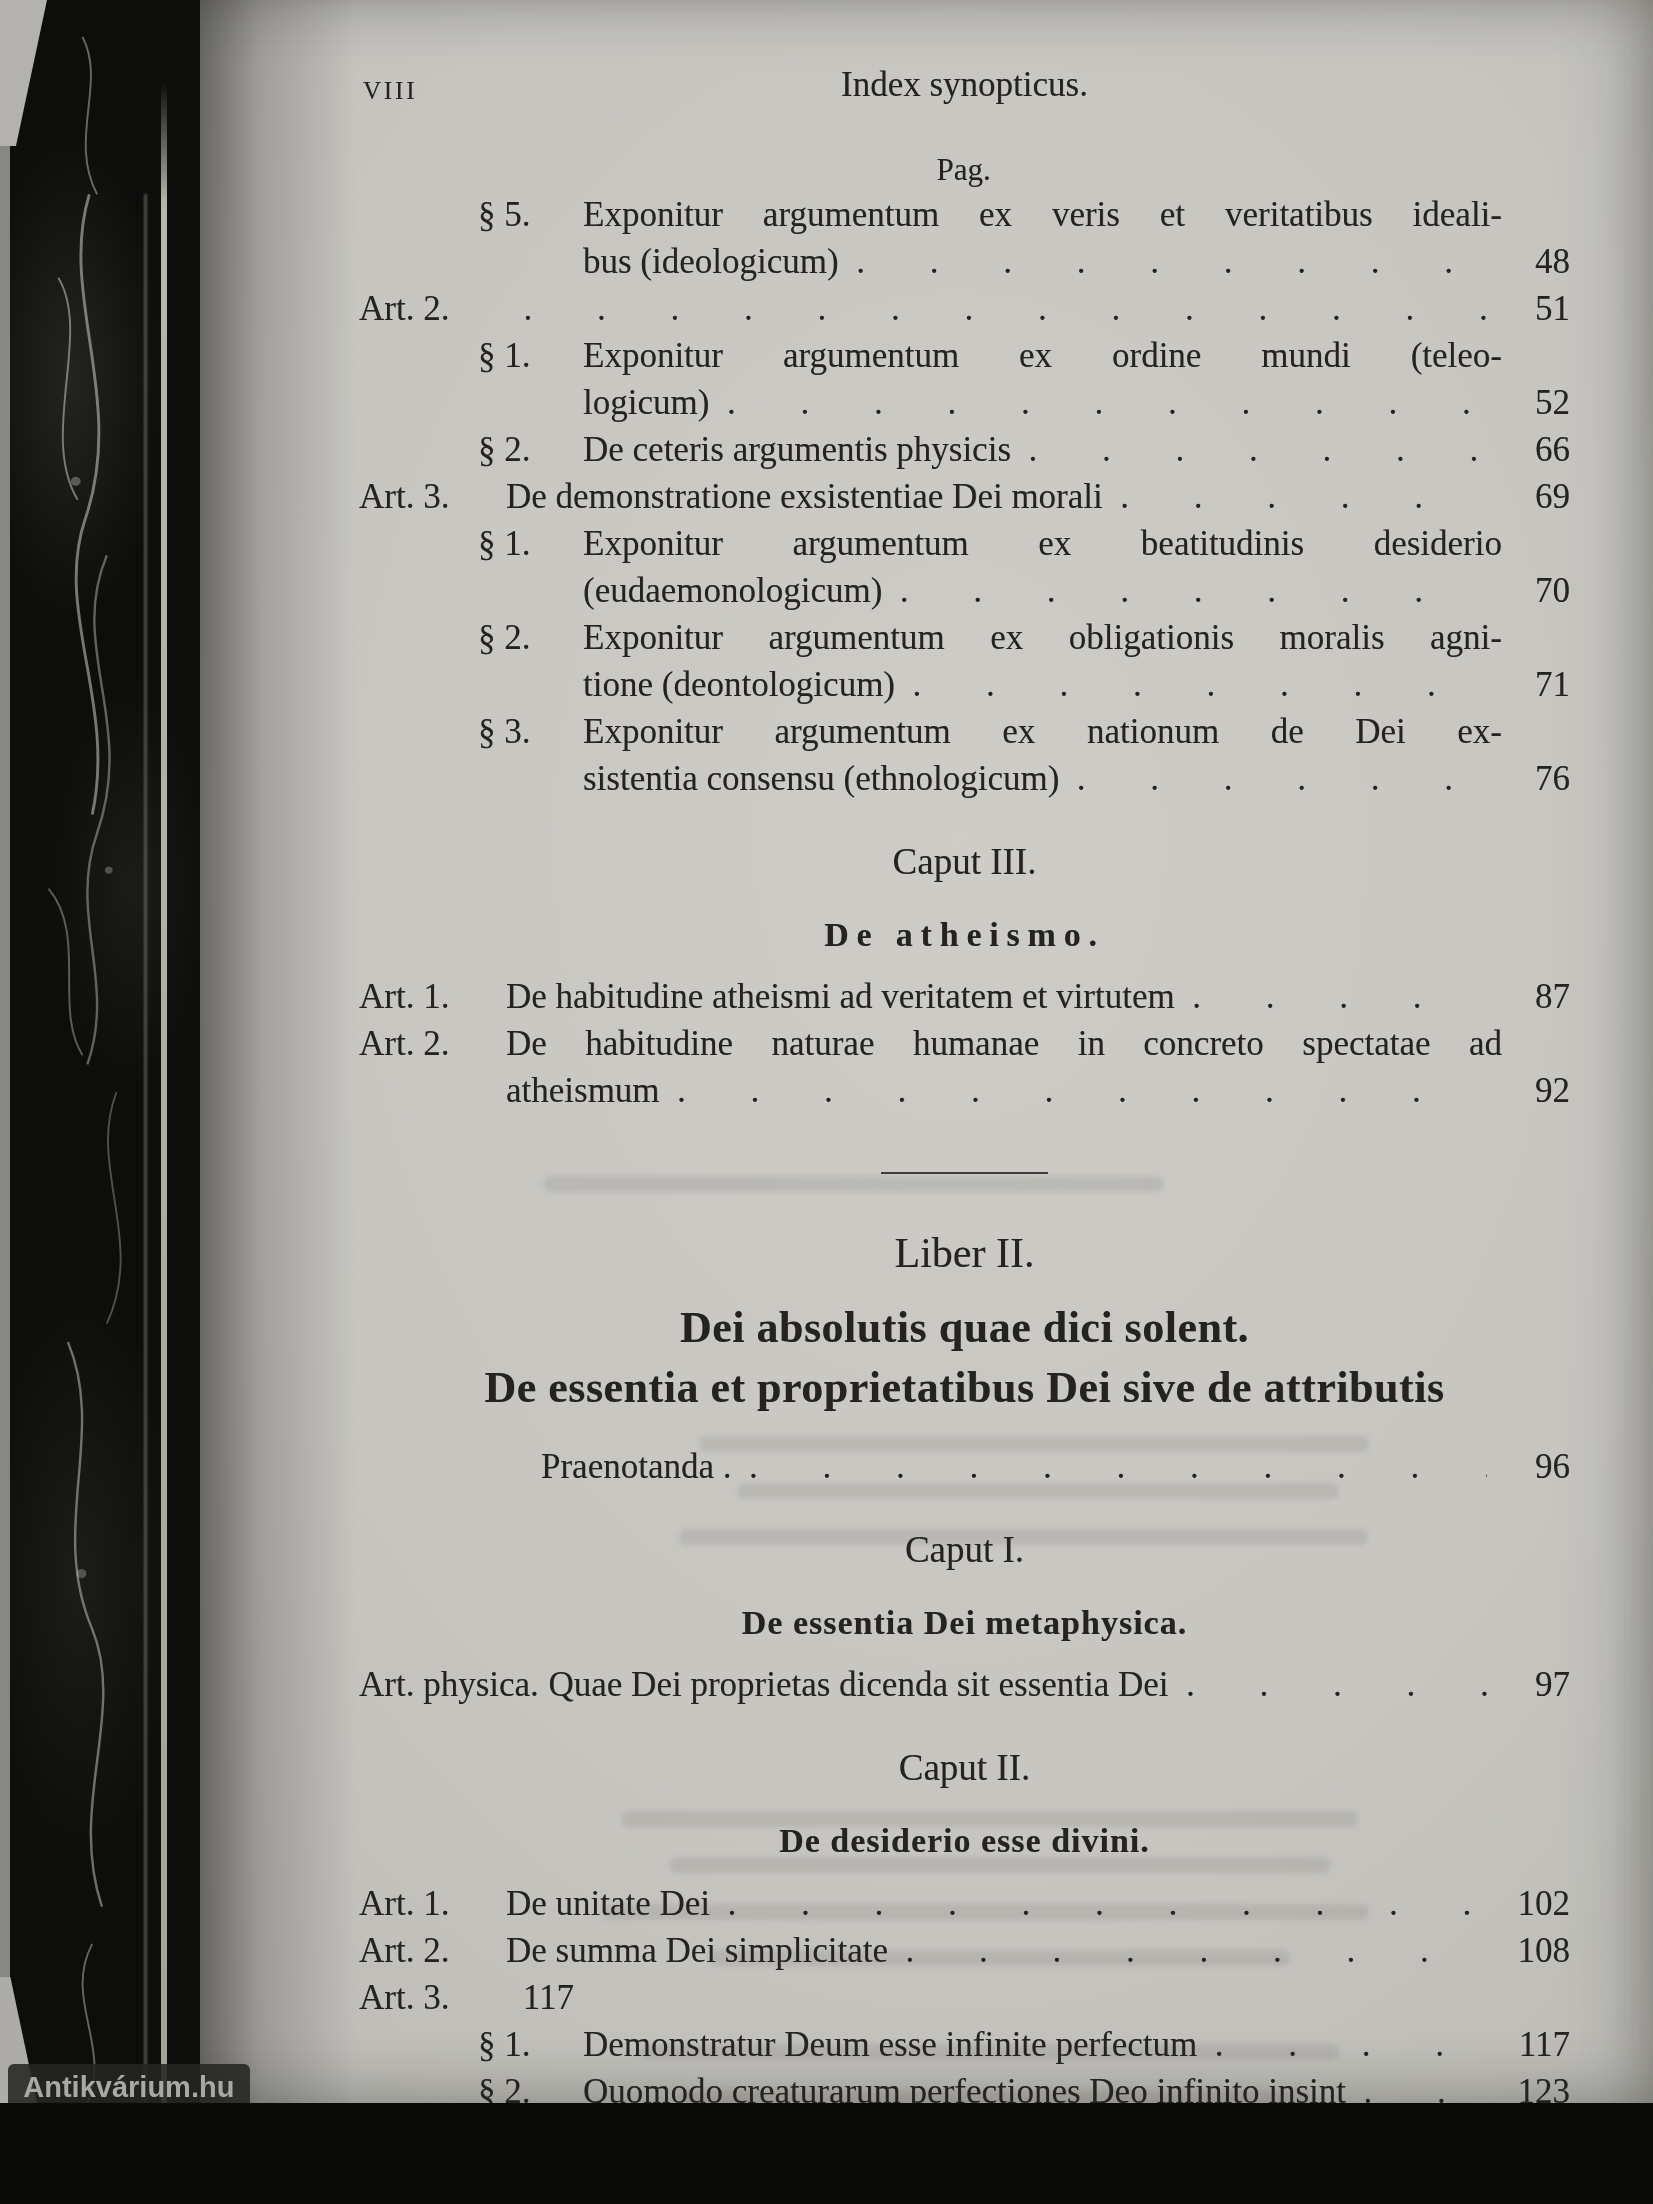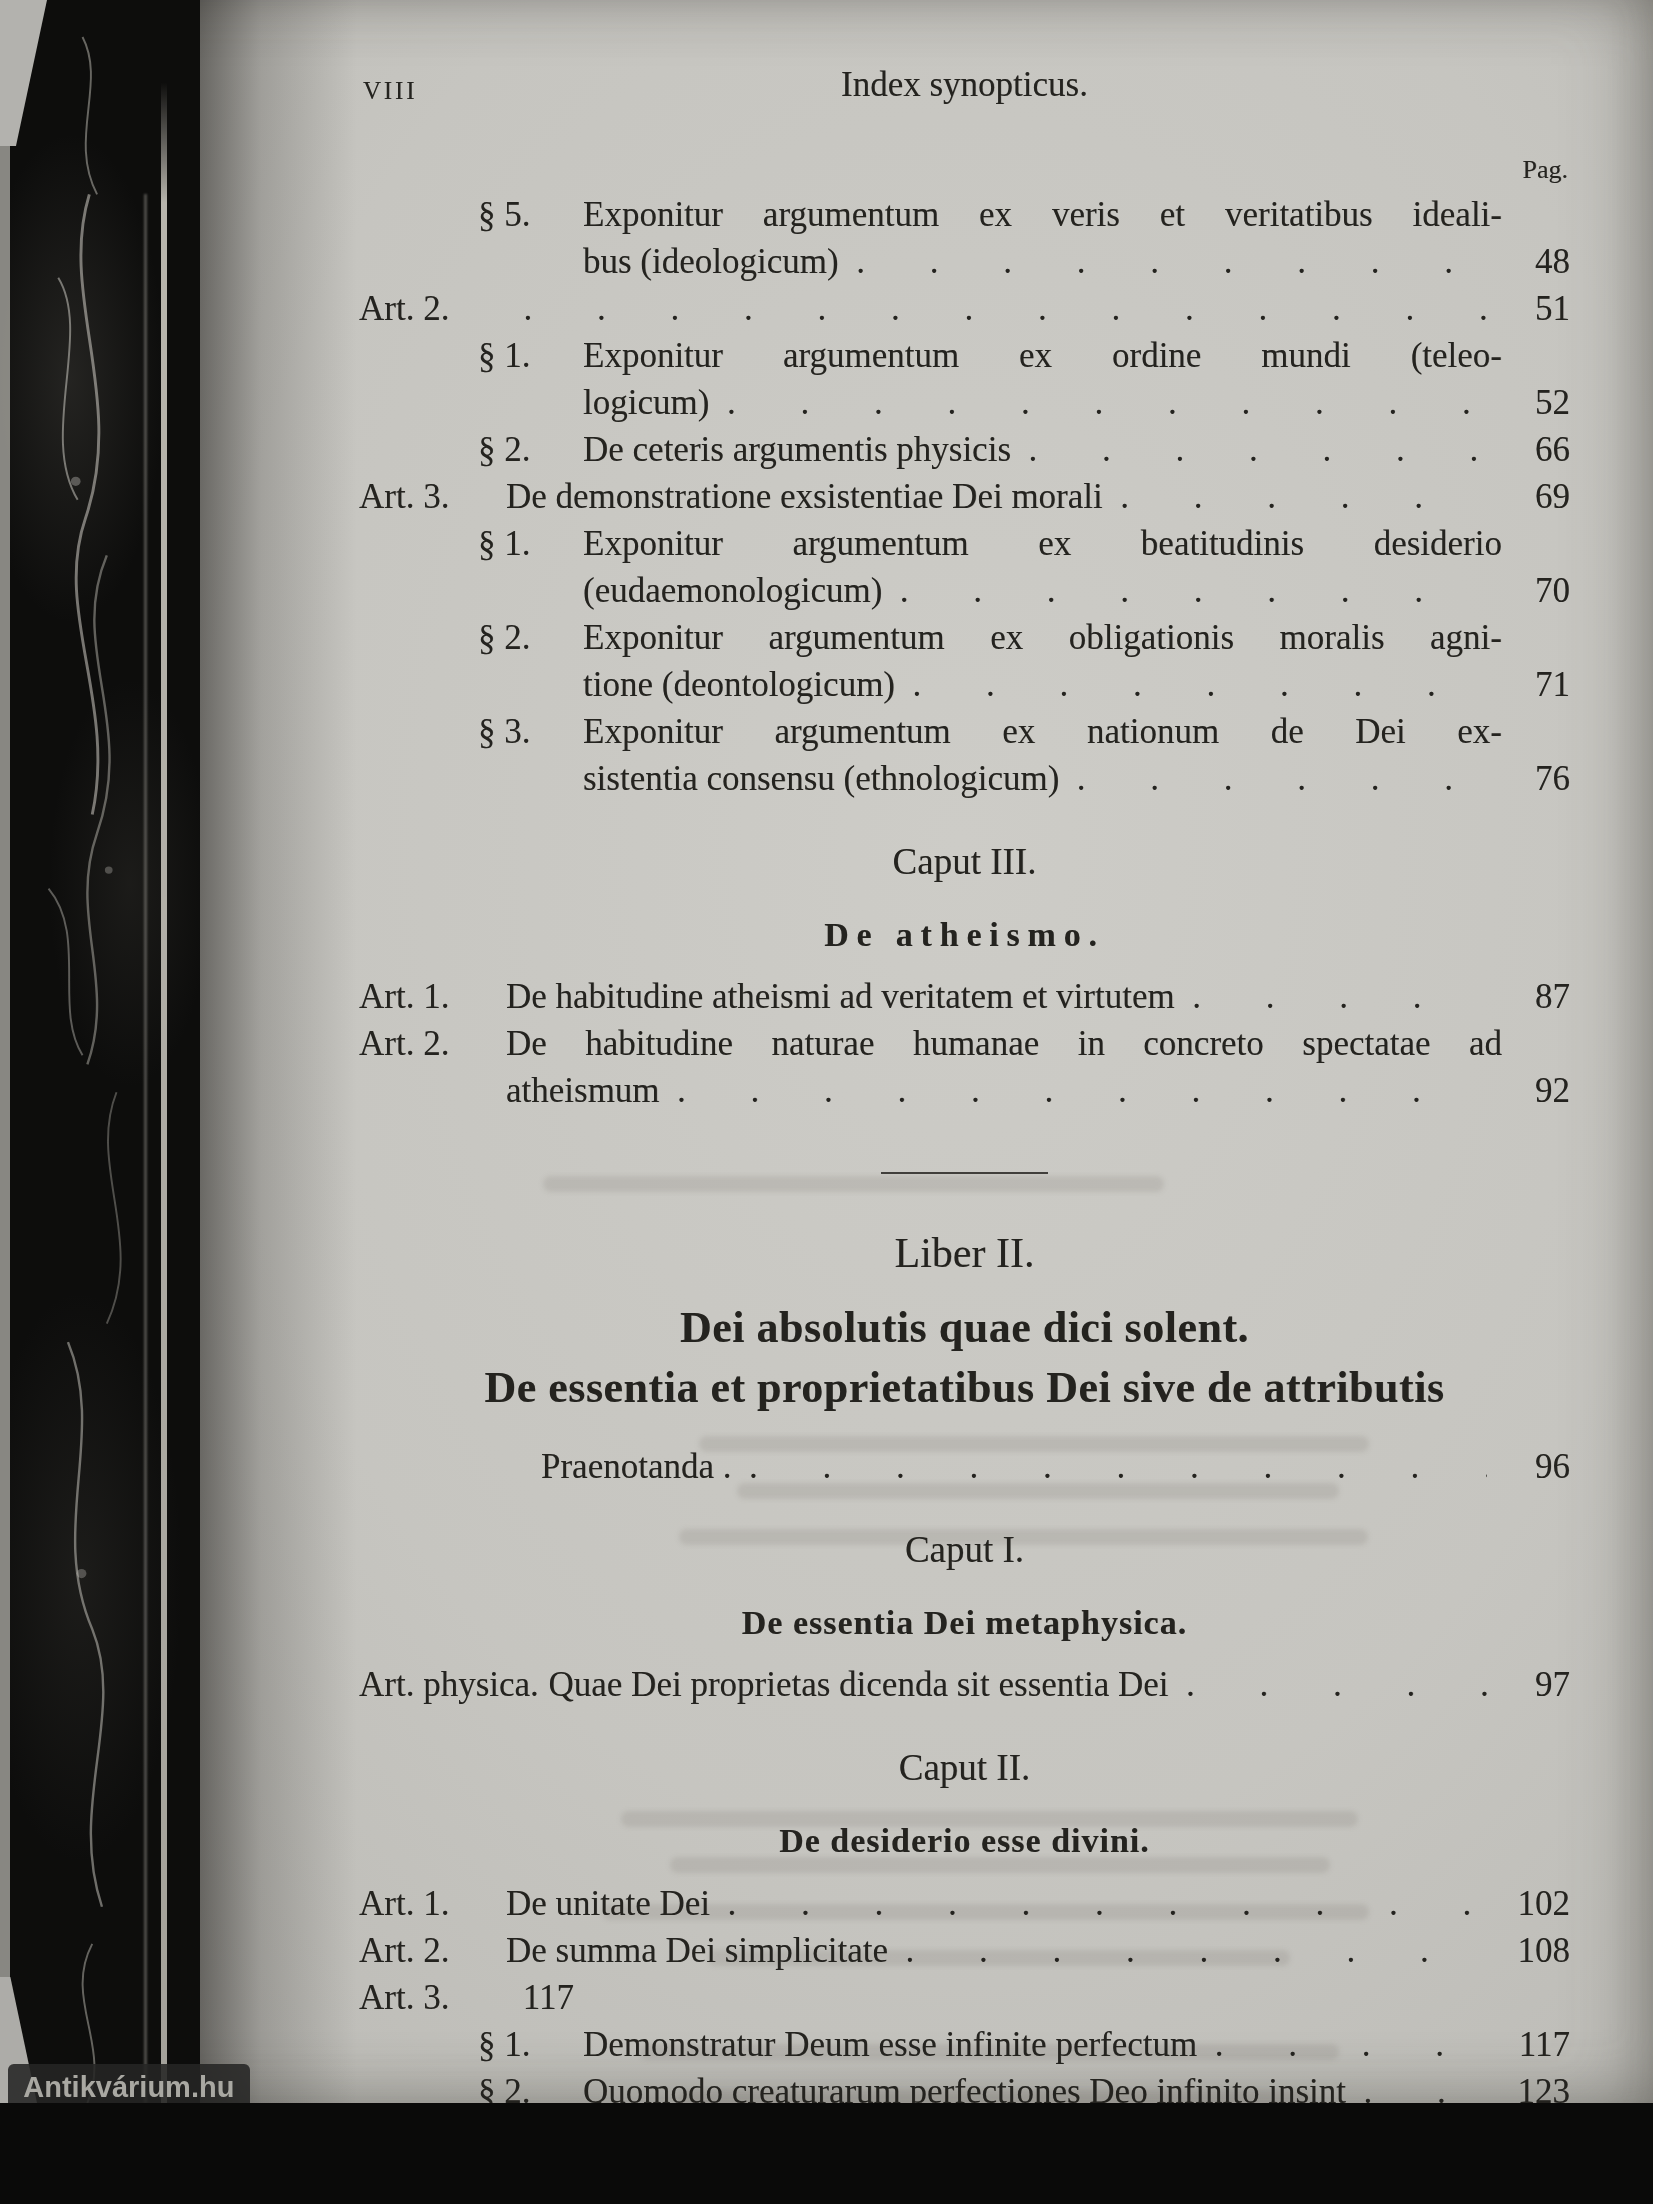--- a/index.html
+++ b/index.html
@@ -60,21 +60,21 @@
   
   .column {
     position:absolute; left:359px; top:0; width:1211px;
     color:#24231f; font-size:35px;
     text-shadow:0.3px 0.4px 0.6px rgba(30,28,24,0.3);
     padding-top:62px;
   }
   .pageheader { position:relative; height:45px; }
   .folio { position:absolute; left:3.9px; bottom:1.9px; font-size:25px; letter-spacing:2.9px; }
   .running-title { text-align:center; font-size:35px; line-height:45px; }
-  .pag { margin-top:47px; height:31px; line-height:31px; text-align:right; font-size:26px; padding-right:1.9px; }
+  .pag { margin-top:47px; height:31px; line-height:31px; text-align:center; font-size:31px; padding-right:1.9px; }
   .toc { margin-top:5.8px; }
 
   
   .entry { display:flex; align-items:flex-start; }
   .entry .label { flex:0 0 auto; line-height:47px; padding-right:9.7px; }
   .entry.art .label { min-width:147px; }
   .entry.sec { padding-left:119px; }
   .entry.sec .label { min-width:105px; }
   .entry.praen { padding-left:182px; }
   .entry .body { flex:1 1 auto; min-width:0; }

